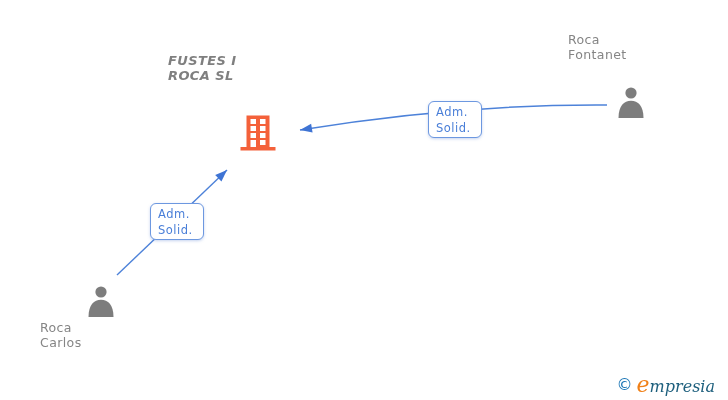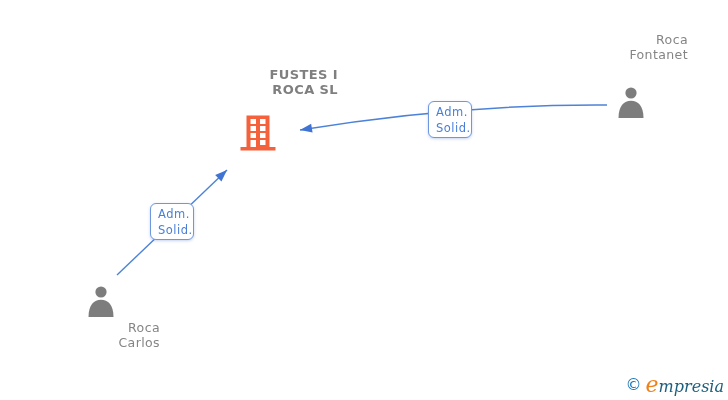--- a/index.html
+++ b/index.html
@@ -17,51 +17,51 @@
     left: 0; top: 0;
     width: 728px; height: 400px;
   }
   .edge-line {
     fill: none;
     stroke: #4d82d9;
     stroke-width: 1.4;
   }
   .node-label {
     position: absolute;
-    text-align: right;
+    text-align: left;
     color: #858585;
     font-size: 12.5px;
     line-height: 15px;
     letter-spacing: 0.4px;
   }
   .company-label {
     font-weight: bold;
     color: #7f7f7f;
     font-size: 13px;
     line-height: 15px;
     letter-spacing: 0.4px;
   }
   .icon-wrap { position: absolute; }
   .edge-label {
     position: absolute;
-    width: 44px;
+    width: 54px;
     height: 37px;
     background: #ffffff;
     border: 1.5px solid #6d98e0;
     border-radius: 6px;
     box-shadow: 0 1px 3px rgba(90,130,210,0.35);
     color: #4a7fd8;
     font-size: 11.5px;
     line-height: 16px;
     letter-spacing: 0.5px;
     padding: 2px 0 0 7px;
   }
   .watermark {
     position: absolute;
-    right: 4px;
+    right: 13px;
     bottom: 3px;
     white-space: nowrap;
     font-style: italic;
     font-family: "DejaVu Serif", "Liberation Serif", serif;
     margin-top: 36px;
   }
   .copyright-glyph {
     font-style: normal;
     font-family: "DejaVu Sans", sans-serif;
     color: #1a75b5;
@@ -88,21 +88,21 @@
   <svg class="edges-layer" width="728" height="400" viewBox="0 0 728 400">
     <defs>
       <marker id="arrowhead" markerUnits="userSpaceOnUse" markerWidth="14" markerHeight="11" refX="12.5" refY="5" orient="auto">
         <path d="M0.5,0.5 L12.5,5 L0.5,9.5 Z" fill="#3f74d4"></path>
       </marker>
     </defs>
     <path class="edge-line" d="M607,105 Q460,104 300,130" marker-end="url(#arrowhead)"></path>
     <path class="edge-line" d="M117,275 L227,170" marker-end="url(#arrowhead)"></path>
   </svg>
 
-  <div class="node-label company-label" style="left:168px; top:67px; width:170px;">
+  <div class="node-label company-label" style="left:168px; top:53px; width:170px;font-style:italic;">
     <div>FUSTES I</div>
     <div>ROCA SL</div>
   </div>
   <div class="icon-wrap" style="left:240px; top:115px;">
     <svg width="36" height="36" viewBox="0 0 36 36">
       <rect class="building-fill" x="6.5" y="0.5" width="23" height="31.5"></rect>
       <rect class="building-fill" x="0.5" y="32" width="35" height="3.5"></rect>
       <rect x="10.5" y="4" width="5.5" height="5" fill="#ffffff"></rect>
       <rect x="20" y="4" width="5.5" height="5" fill="#ffffff"></rect>
       <rect x="10.5" y="11" width="5.5" height="5" fill="#ffffff"></rect>

